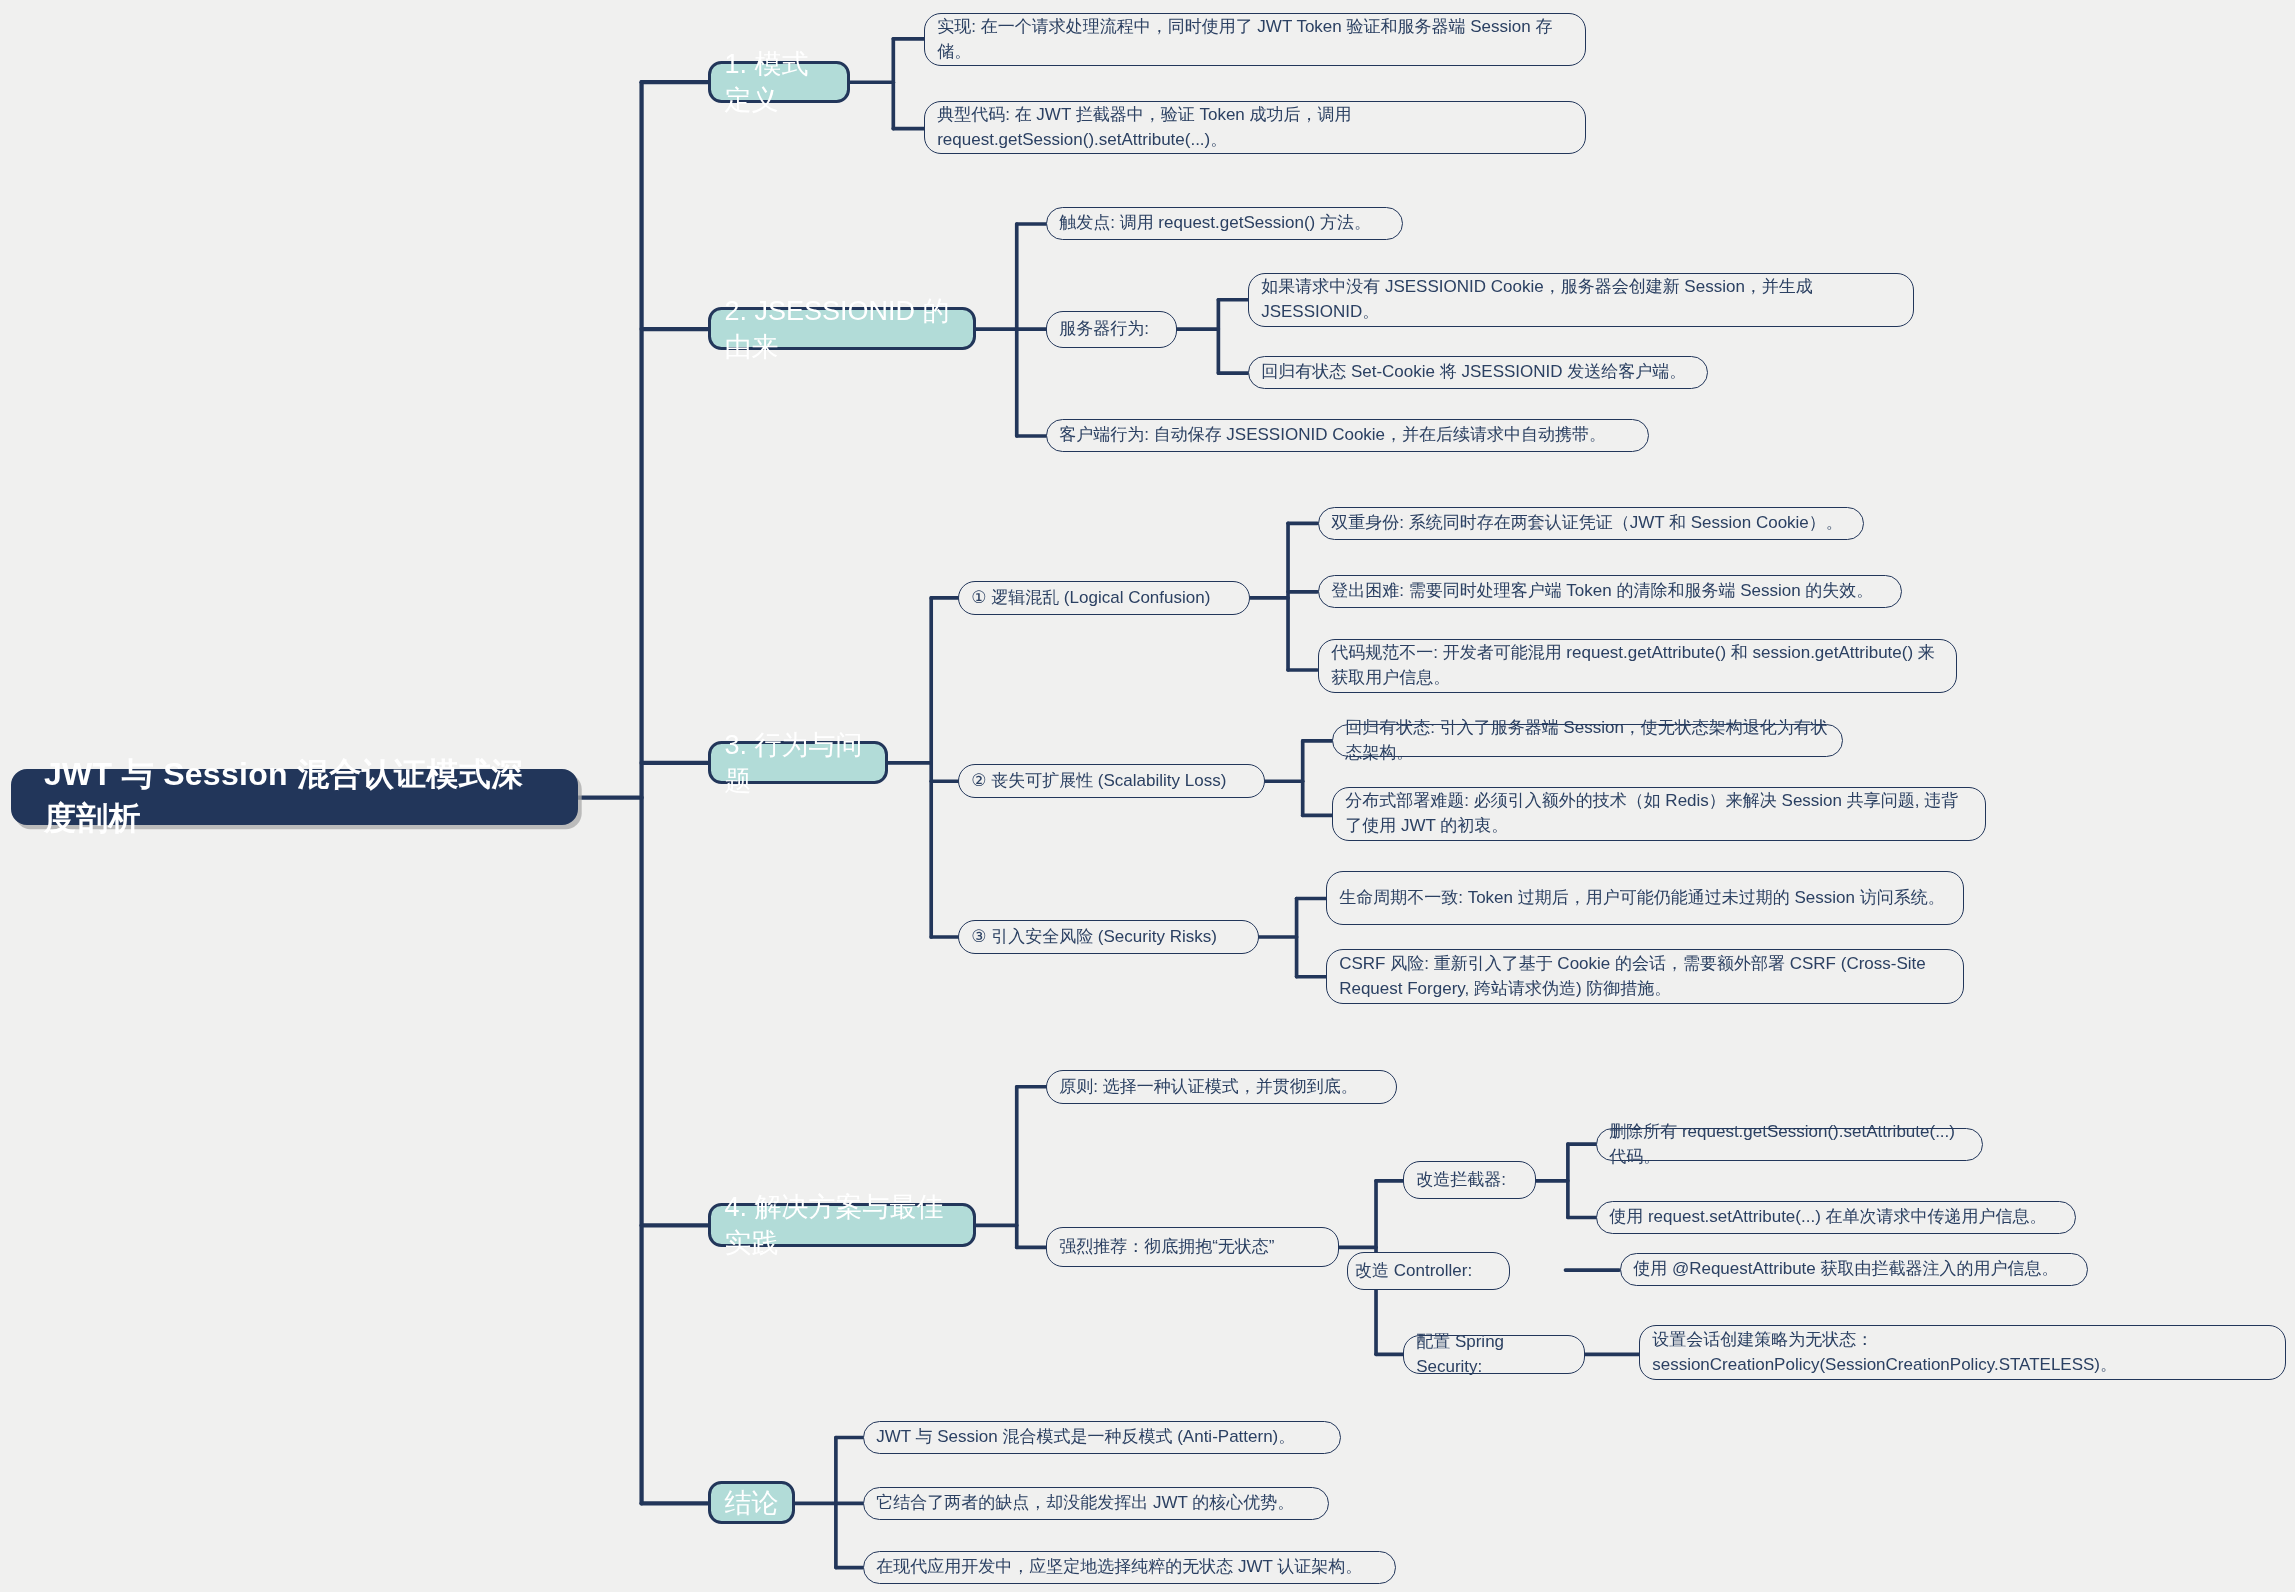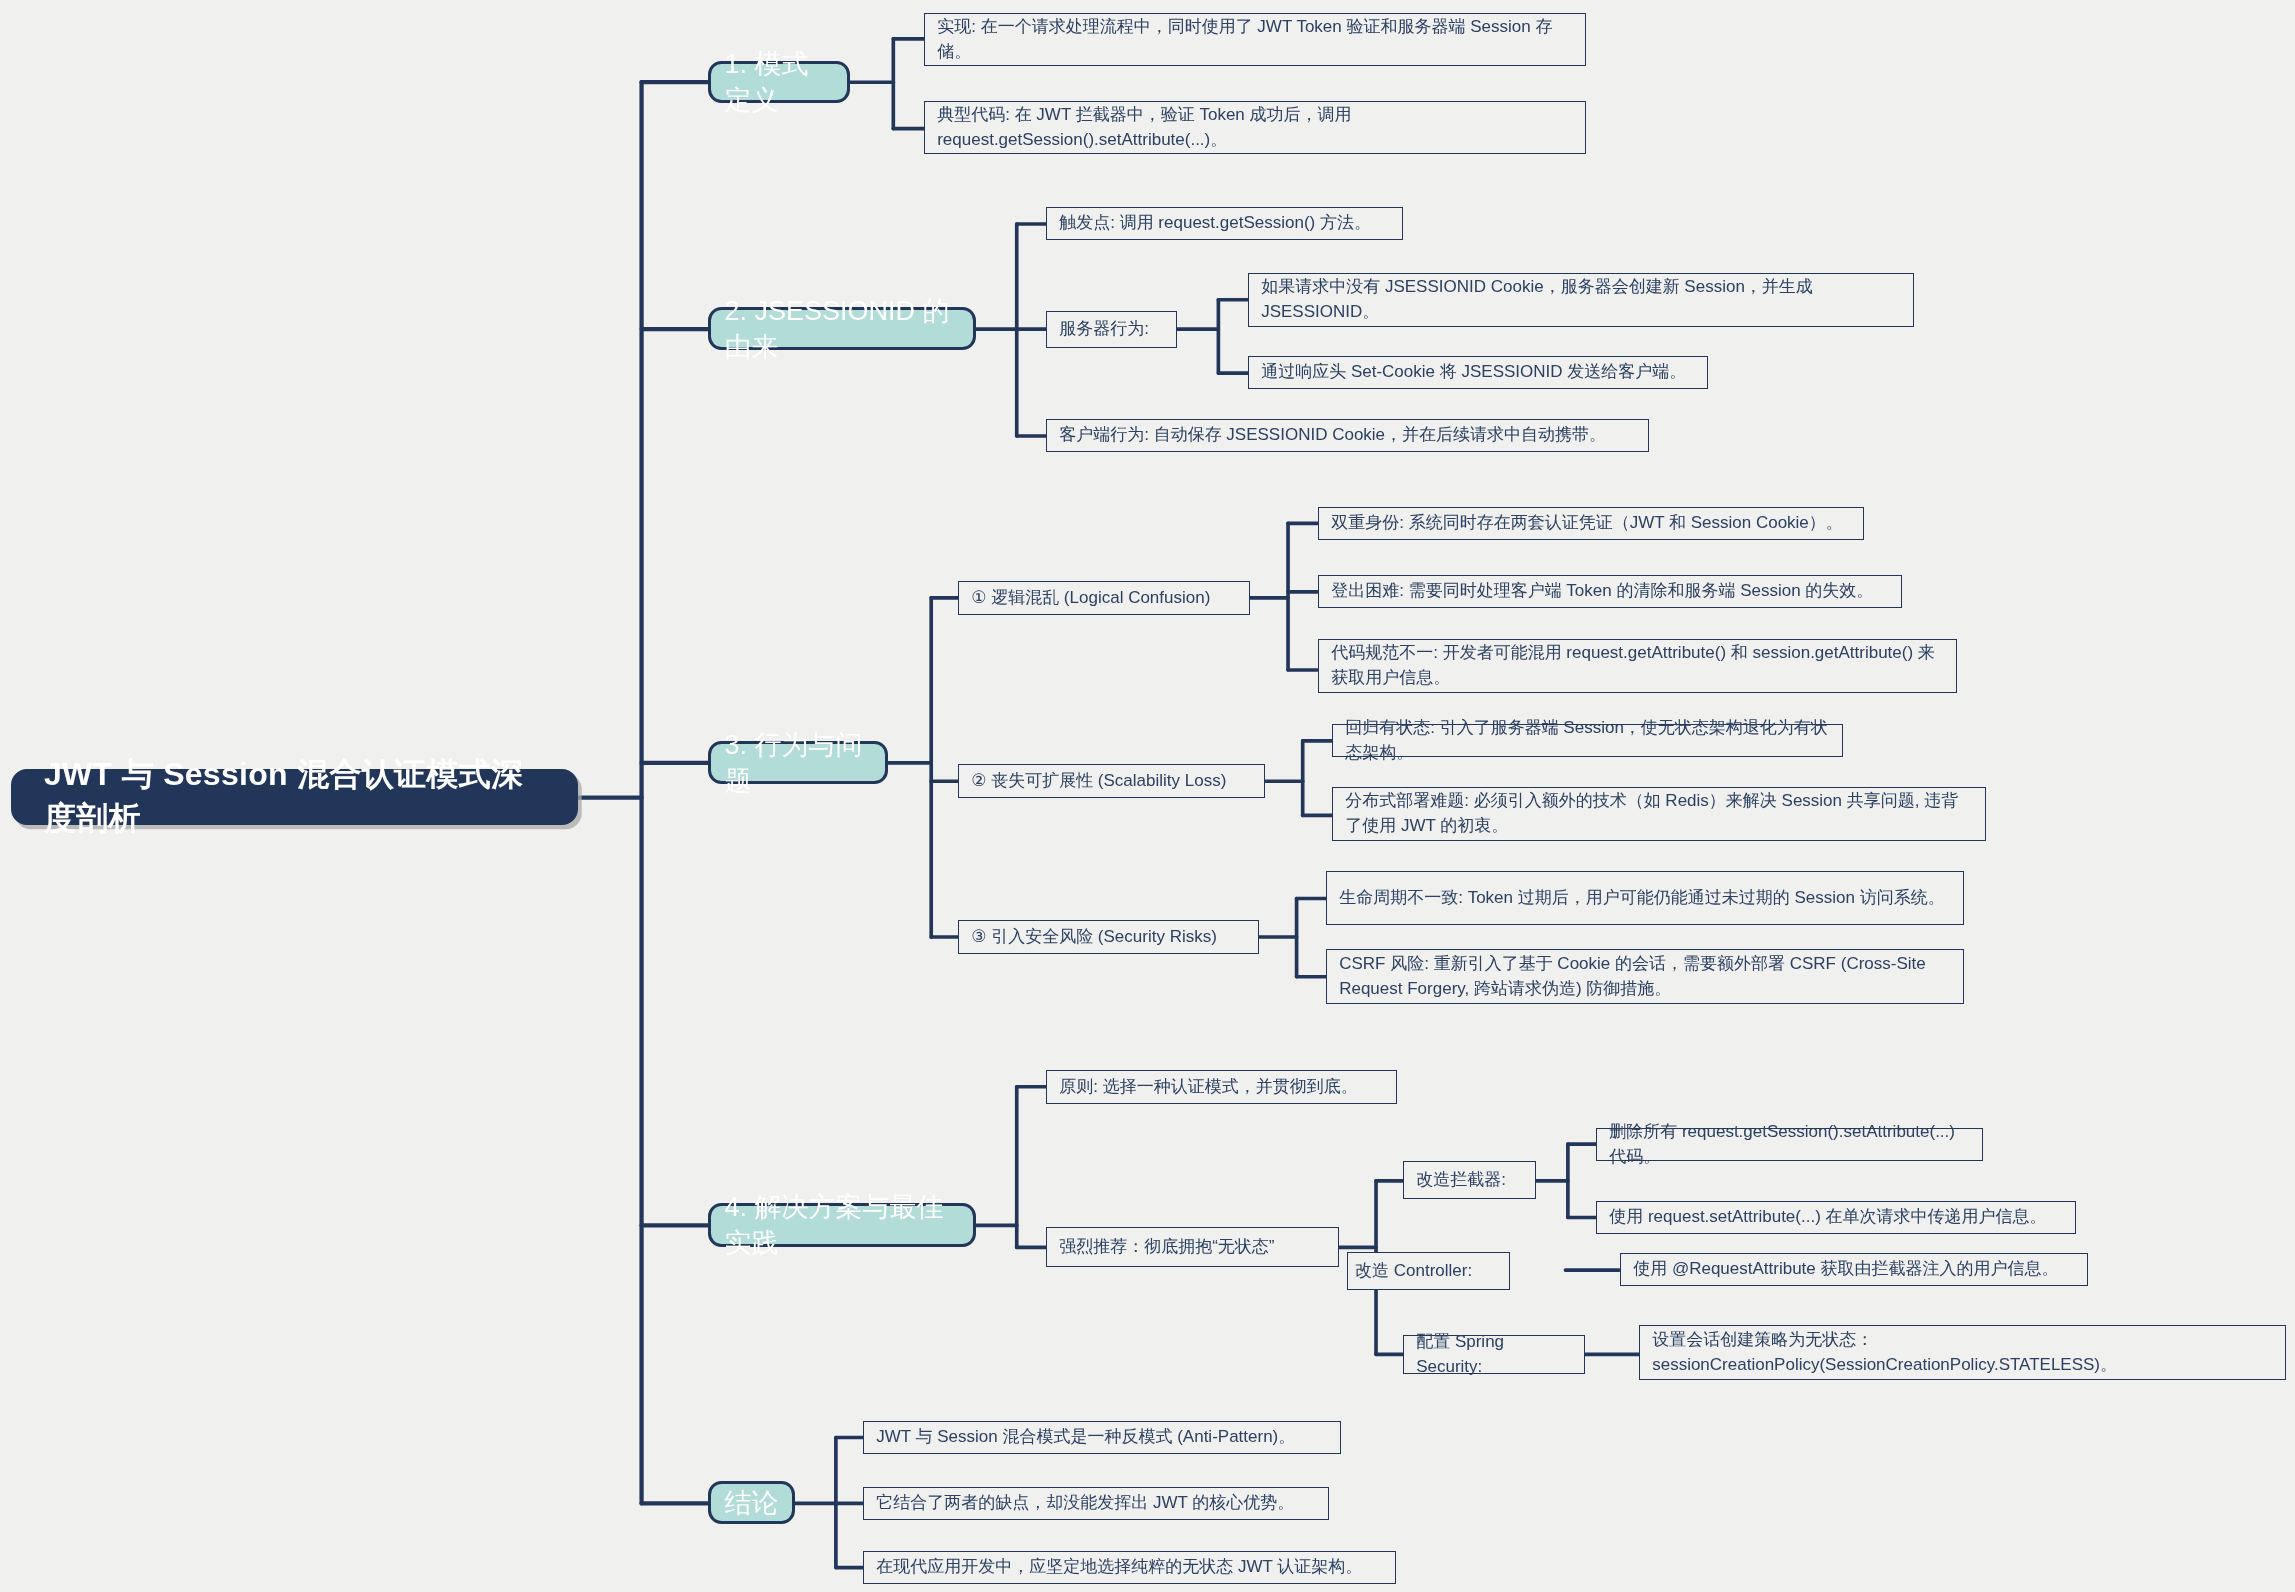--- a/index.html
+++ b/index.html
@@ -53,21 +53,21 @@
     color: #ffffff;
     font-size: 27px;
     padding: 0 13.4px;
     justify-content: center;
   }
   
   .n-box {
     background: #f0f0ef;
     border-color: #22365a;
     border-width: 1.8px;
-    border-radius: 0;
+    border-radius: 17px;
     color: #2b4062;
     font-size: 17px;
     line-height: 1.45;
     padding: 0 12.2px;
   }
   .n-box.multi { align-items: center; }
   .n-box .txt { display: block; width: 100%; }
 </style>
 </head>
 <body>
@@ -176,21 +176,21 @@
   <div class="node n-box" style="left:1046px; top:207px; width:357px; height:33px;">
     <span class="txt">触发点: 调用 request.getSession() 方法。</span>
   </div>
   <div class="node n-box" style="left:1046px; top:311px; width:131px; height:37px;">
     <span class="txt">服务器行为:</span>
   </div>
   <div class="node n-box multi" style="left:1248px; top:273px; width:666px; height:54px;">
     <span class="txt">如果请求中没有 JSESSIONID Cookie，服务器会创建新 Session，并生成 JSESSIONID。</span>
   </div>
   <div class="node n-box" style="left:1248px; top:356px; width:460px; height:33px;">
-    <span class="txt">通过响应头 Set-Cookie 将 JSESSIONID 发送给客户端。</span>
+    <span class="txt">回归有状态 Set-Cookie 将 JSESSIONID 发送给客户端。</span>
   </div>
   <div class="node n-box" style="left:1046px; top:419px; width:603px; height:33px;">
     <span class="txt">客户端行为: 自动保存 JSESSIONID Cookie，并在后续请求中自动携带。</span>
   </div>
 
   <div class="node n-l1" style="left:708px; top:741px; width:180px; height:43px;">
     <span>3. 行为与问题</span>
   </div>
 
   <div class="node n-box" style="left:958px; top:581px; width:292px; height:34px;">

